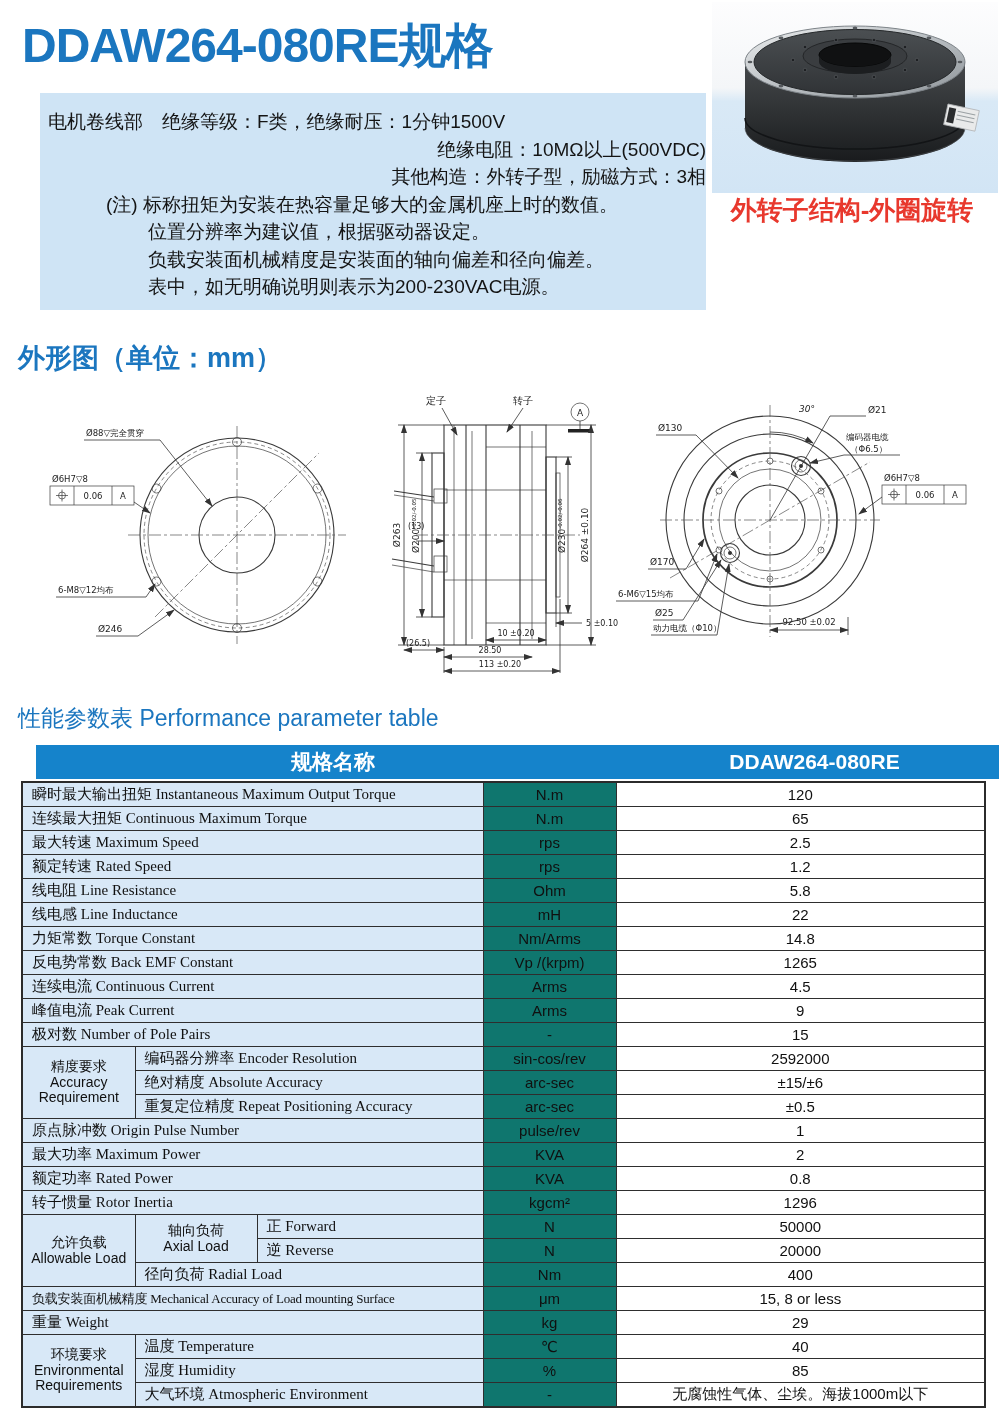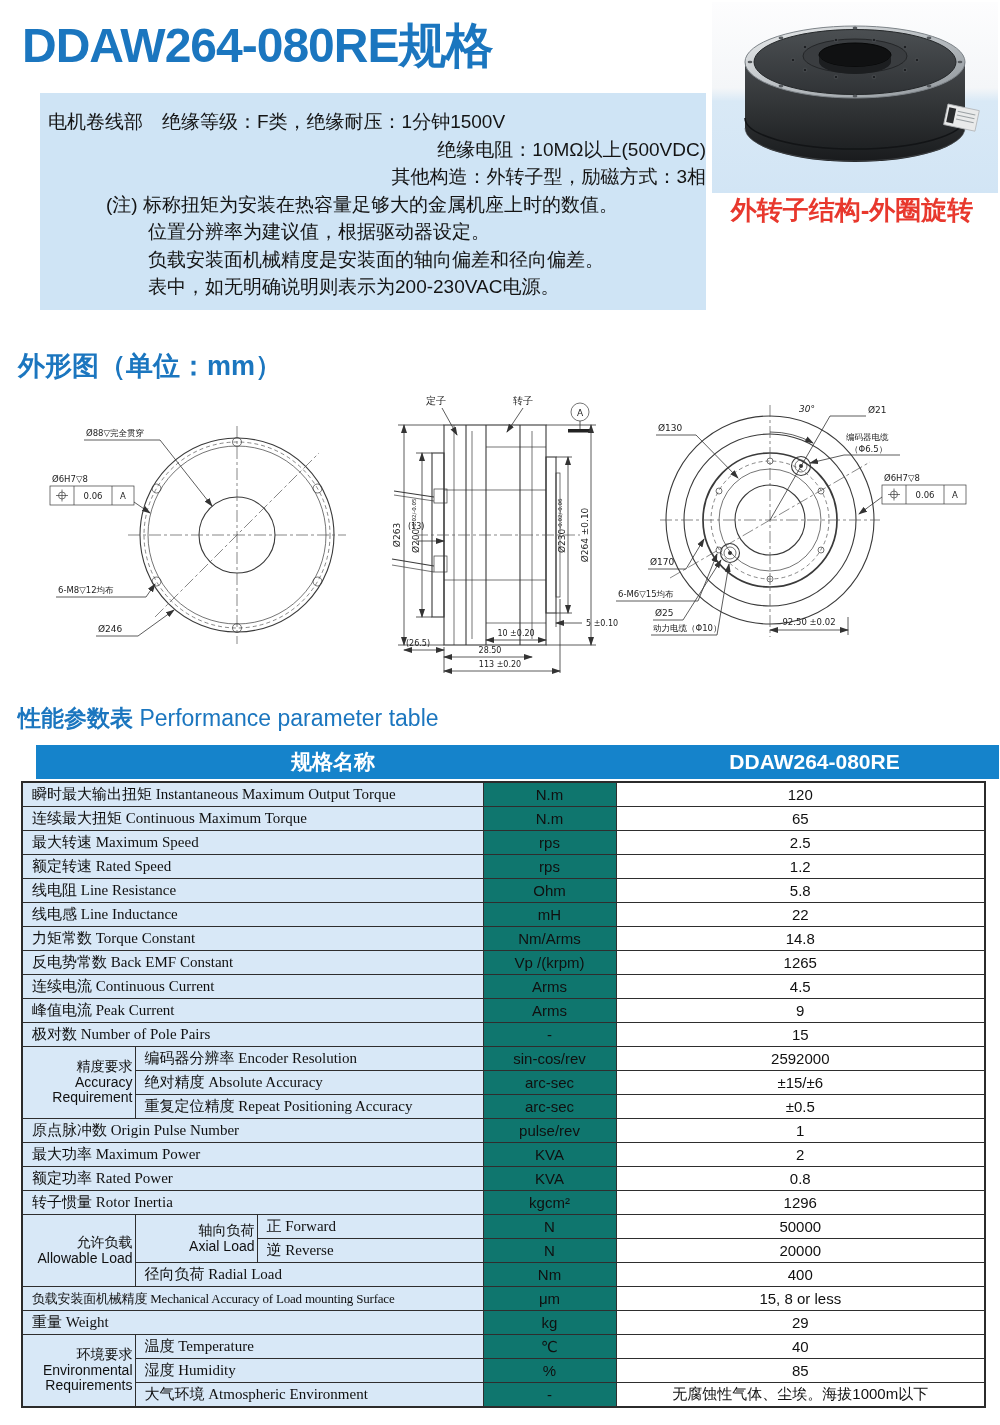--- a/index.html
+++ b/index.html
@@ -10,46 +10,46 @@
   .info-box{position:absolute;left:40px;top:93px;width:666px;height:217px;background:#cfe4f5;
             font-size:19px;color:#141414;padding-top:15px;box-sizing:border-box;}
   .il{line-height:27.5px;white-space:nowrap;}
   .il.a{margin-left:8px;}
   .il.b{margin-left:120px;text-align:right;}
   .il.c{margin-left:66px;}
   .il.d{margin-left:108px;}
   .photo-card{position:absolute;left:712px;top:2px;width:286px;height:191px;}
   .photo-caption{position:absolute;left:706px;top:193px;width:292px;text-align:center;
                  font-size:26px;font-weight:bold;color:#e8382d;}
-  .outline-title{position:absolute;left:18px;top:348px;font-size:27px;font-weight:bold;color:#1b76bf;}
+  .outline-title{position:absolute;left:18px;top:340px;font-size:27px;font-weight:bold;color:#1b76bf;}
   .drawings{position:absolute;left:20px;top:385px;}
   .dln{stroke:#3a3a3a;stroke-width:1.1;fill:none;}
   .thin{stroke-width:0.7;}
   .bold{stroke-width:1.7;}
   .cl{stroke:#555;stroke-width:0.7;fill:none;stroke-dasharray:12 3 3 3;}
   .dsh{stroke:#555;stroke-width:0.7;fill:none;stroke-dasharray:4 3;}
   .dim{stroke:#333;stroke-width:0.8;fill:none;}
   .dtx{font-family:"DejaVu Sans",sans-serif;font-size:9px;fill:#222;}
   .sm{font-size:8.5px;}
   .xs{font-size:8px;}
   .tol{font-size:5.5px;}
   .cjk{font-size:10px;}
   .perf-title{position:absolute;left:18px;top:703px;font-size:23px;color:#1b76bf;}
-  .perf-title .zh{font-weight:bold;}
+  .perf-title .zh{font-weight:normal;}
   .tbl-head{position:absolute;left:36px;top:745px;width:963px;height:34px;background:#1583cb;
             display:flex;align-items:center;color:#fff;font-weight:bold;font-size:21px;}
   .th-left{width:594px;text-align:center;}
   .th-right{width:369px;text-align:center;}
   .spec-table{position:absolute;left:21px;top:781px;width:963px;border-collapse:collapse;
               table-layout:fixed;border:2px solid #2b2b2b;}
   .spec-table td{border:1px solid #2e2e2e;height:23px;font-size:15px;color:#101010;
                  overflow:hidden;white-space:nowrap;padding:0;}
   .spec-table td.lbl{background:#d8e8f7;text-align:left;padding-left:9px;font-family:Liberation Serif, serif;}
   .spec-table td.cond{font-size:13px;letter-spacing:-0.2px;}
-  .spec-table td.grp{background:#d8e8f7;text-align:right;font-size:14px;line-height:1.1;
+  .spec-table td.grp{background:#d8e8f7;text-align:center;font-size:14px;line-height:1.1;
                      white-space:normal;padding:0 2px;}
   .spec-table td.unit{background:#0f766e;text-align:center;}
   .spec-table td.val{background:#fff;text-align:center;}
 </style>
 </head>
 <body>
 
 <div class="page">
 
   <div class="doc-title">DDAW264-080RE规格</div>

